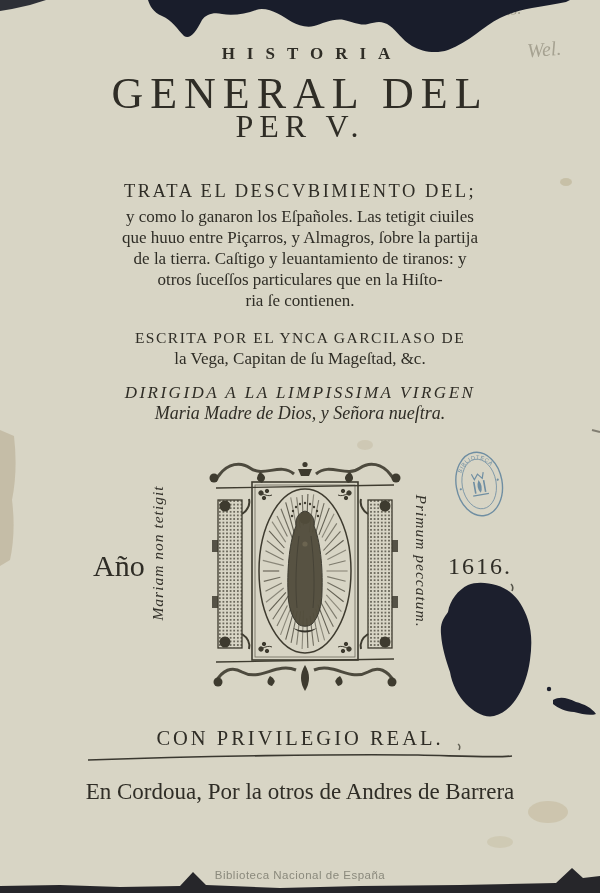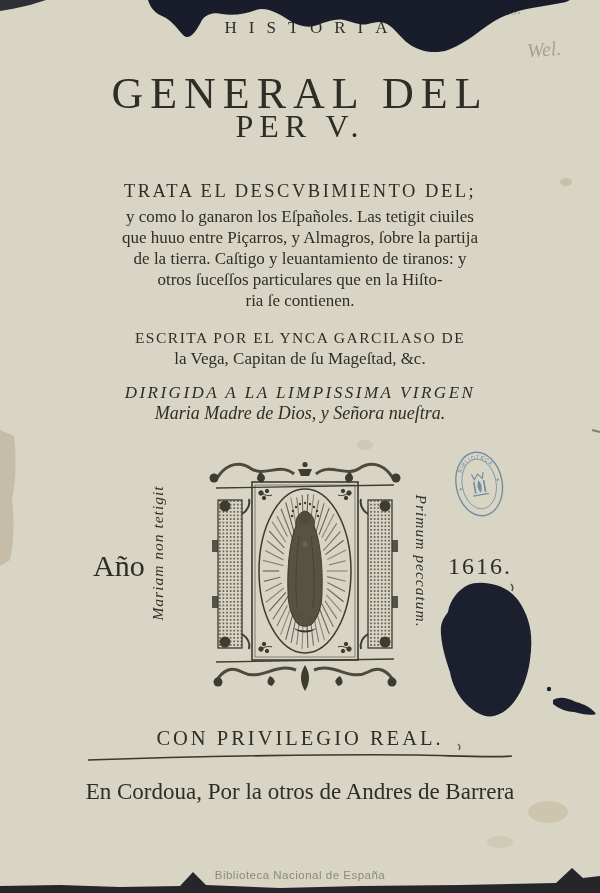--- a/index.html
+++ b/index.html
@@ -25,21 +25,21 @@
   .watermark{
     font-family:"Liberation Sans","DejaVu Sans",sans-serif;
     color:#8a897c; 
   }
 </style>
 </head>
 <body>
 
 <div class="page">
 
-  <div class="center-line caps" style="top:18px; font-size:17px; letter-spacing:12px; padding-left:24px;">HISTORIA</div>
+  <div class="center-line caps" style="top:44px; font-size:17px; letter-spacing:12px; padding-left:24px;font-weight:bold;">HISTORIA</div>
 
   <div class="center-line" style="top:68px; font-size:44px; letter-spacing:7px;">GENERAL DEL</div>
 
   <div class="center-line" style="top:108px; font-size:32px; letter-spacing:6px;">PER V.</div>
 
   <div class="center-line" style="top:181px; font-size:18.5px; letter-spacing:2.5px;">TRATA EL DESCVBIMIENTO DEL;</div>
 
   <div class="center-line" style="top:207px; font-size:17px;">y como lo ganaron los Eſpañoles. Las tetigit ciuiles</div>
   <div class="center-line" style="top:228px; font-size:17px;">que huuo entre Piçarros, y Almagros, ſobre la partija</div>
   <div class="center-line" style="top:249px; font-size:17px;">de la tierra. Caſtigo y leuantamiento de tiranos: y</div>

